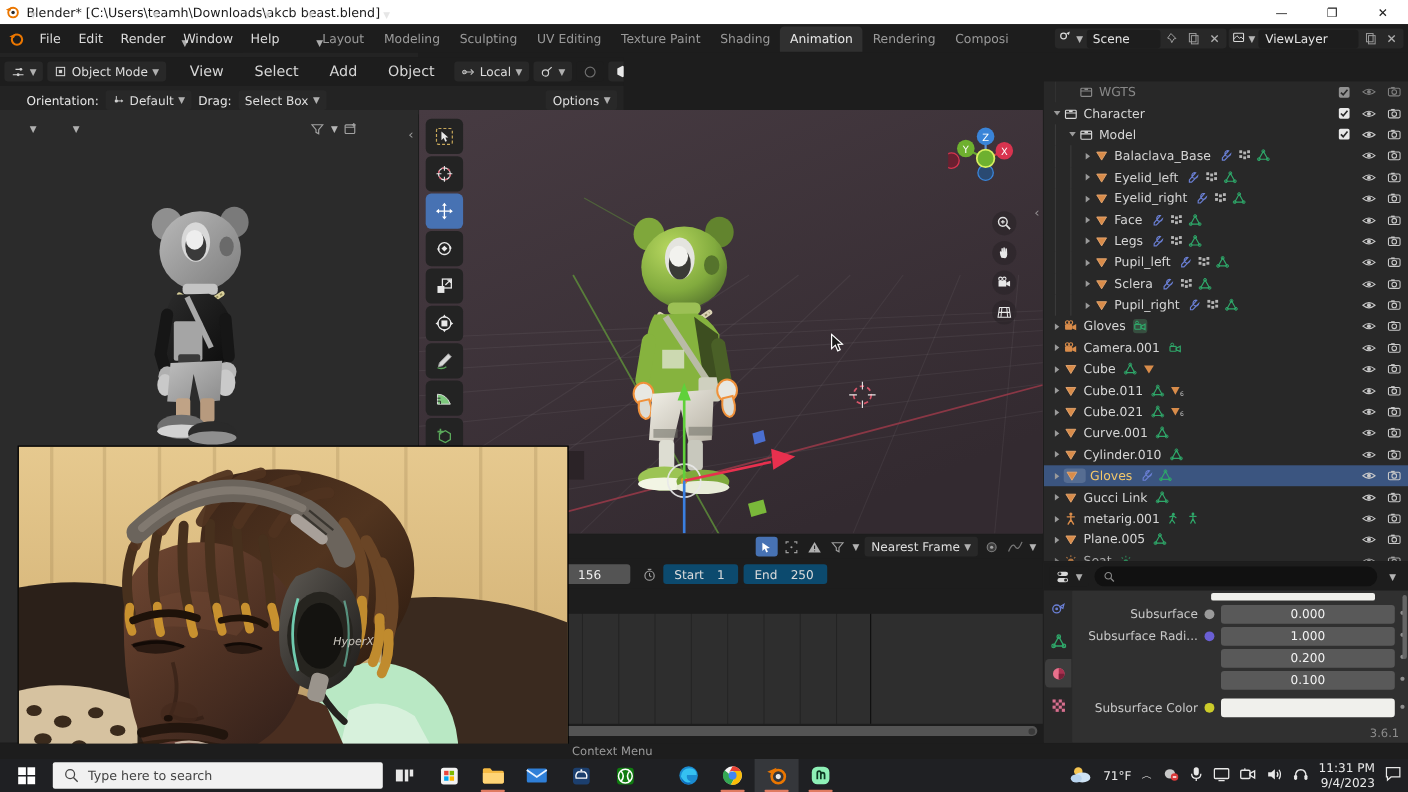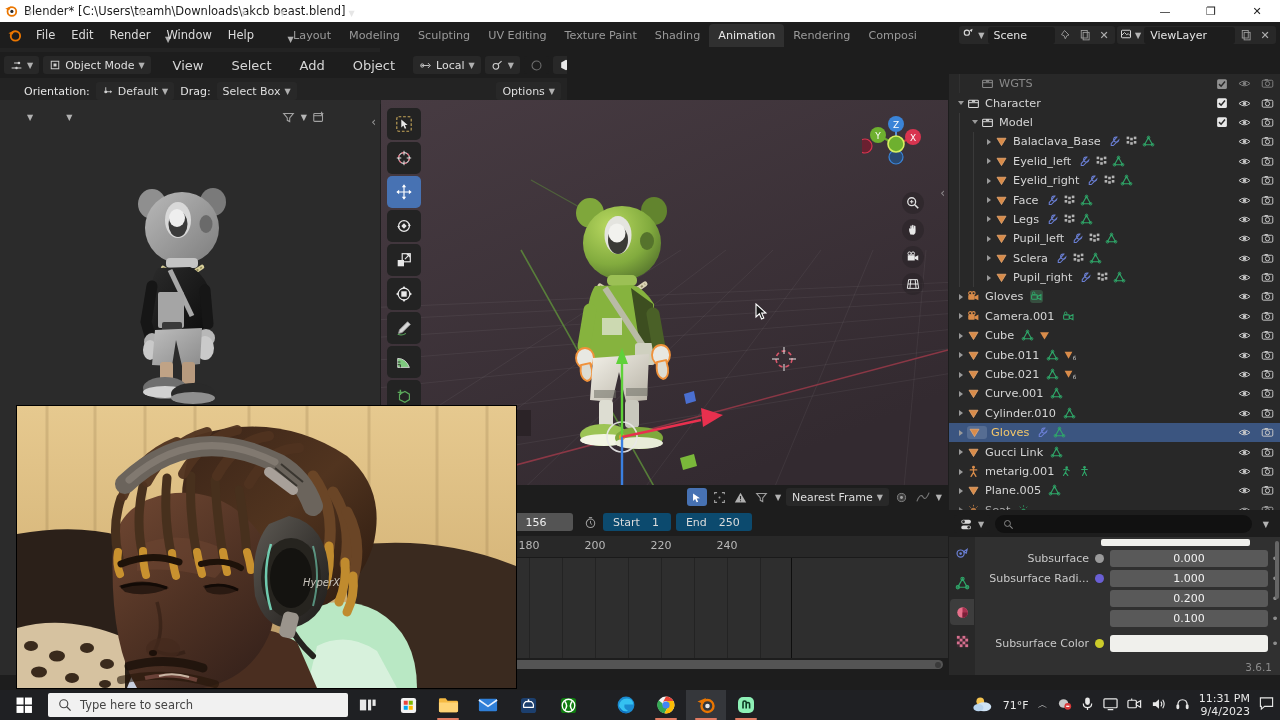--- a/index.html
+++ b/index.html
@@ -821,28 +821,20 @@
     <div class="startend">
       <span class="lbl">Start</span>
       <span class="val">1</span>
     </div>
     <div class="startend">
       <span class="lbl">End</span>
       <span class="val">250</span>
     </div>
   </div>
 
-  <div class="ruler">
-    <div class="tick" style="left:16px;">140</div>
-    <div class="tick" style="left:82px;">160</div>
-    <div class="tick" style="left:148px;">180</div>
-    <div class="tick" style="left:214px;">200</div>
-    <div class="tick" style="left:280px;">220</div>
-    <div class="tick" style="left:346px;">240</div>
-  </div>
 
   <div class="chanarea">
     <div class="gridline" style="left:16px;"></div>
     <div class="gridline" style="left:49px;"></div>
     <div class="gridline" style="left:82px;"></div>
     <div class="gridline" style="left:115px;"></div>
     <div class="gridline" style="left:148px;"></div>
     <div class="gridline" style="left:181px;"></div>
     <div class="gridline" style="left:214px;"></div>
     <div class="gridline" style="left:247px;"></div>
@@ -1947,20 +1939,23 @@
       <ellipse cx="136" cy="247" rx="4" ry="3" fill="#1c1009"></ellipse>
 
       <path d="M112 260 Q150 250 186 262" stroke="#1c120a" stroke-width="9" fill="none" stroke-linecap="round" opacity=".85"></path>
       <path d="M104 274 Q150 264 198 278" stroke="#241609" stroke-width="8" fill="none" stroke-linecap="round" opacity=".6"></path>
 
       <path d="M128 272 Q152 266 180 274" stroke="#6b4238" stroke-width="4" fill="none"></path>
       <path d="M142 270 Q156 266 172 271" stroke="#c9b6a4" stroke-width="2" fill="none"></path>
     </svg>
   </div>
 
+  <div class="statusbar">
+    <span style="padding-left:520px;">Context Menu</span>
+  </div>
 
   <div class="taskbar">
     <div class="tb-start">
       <svg width="17" height="17" viewBox="0 0 16 16">
         <rect x="0.5" y="0.5" width="6.6" height="6.6" fill="#ffffff"></rect>
         <rect x="8.4" y="0.5" width="6.6" height="6.6" fill="#ffffff"></rect>
         <rect x="0.5" y="8.4" width="6.6" height="6.6" fill="#ffffff"></rect>
         <rect x="8.4" y="8.4" width="6.6" height="6.6" fill="#ffffff"></rect>
       </svg>
     </div>

